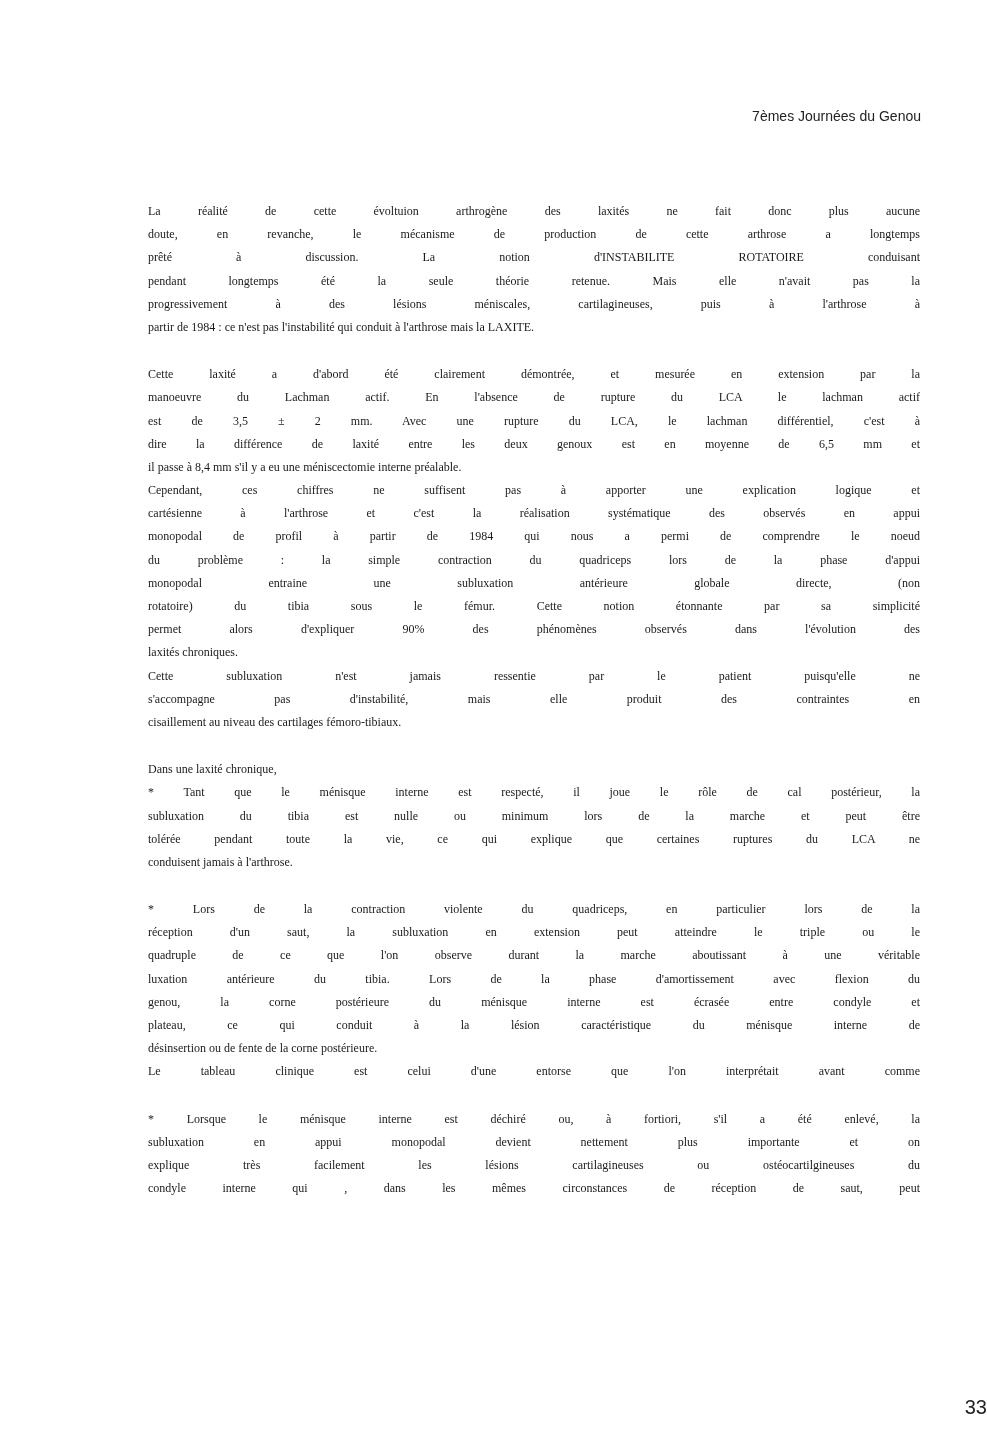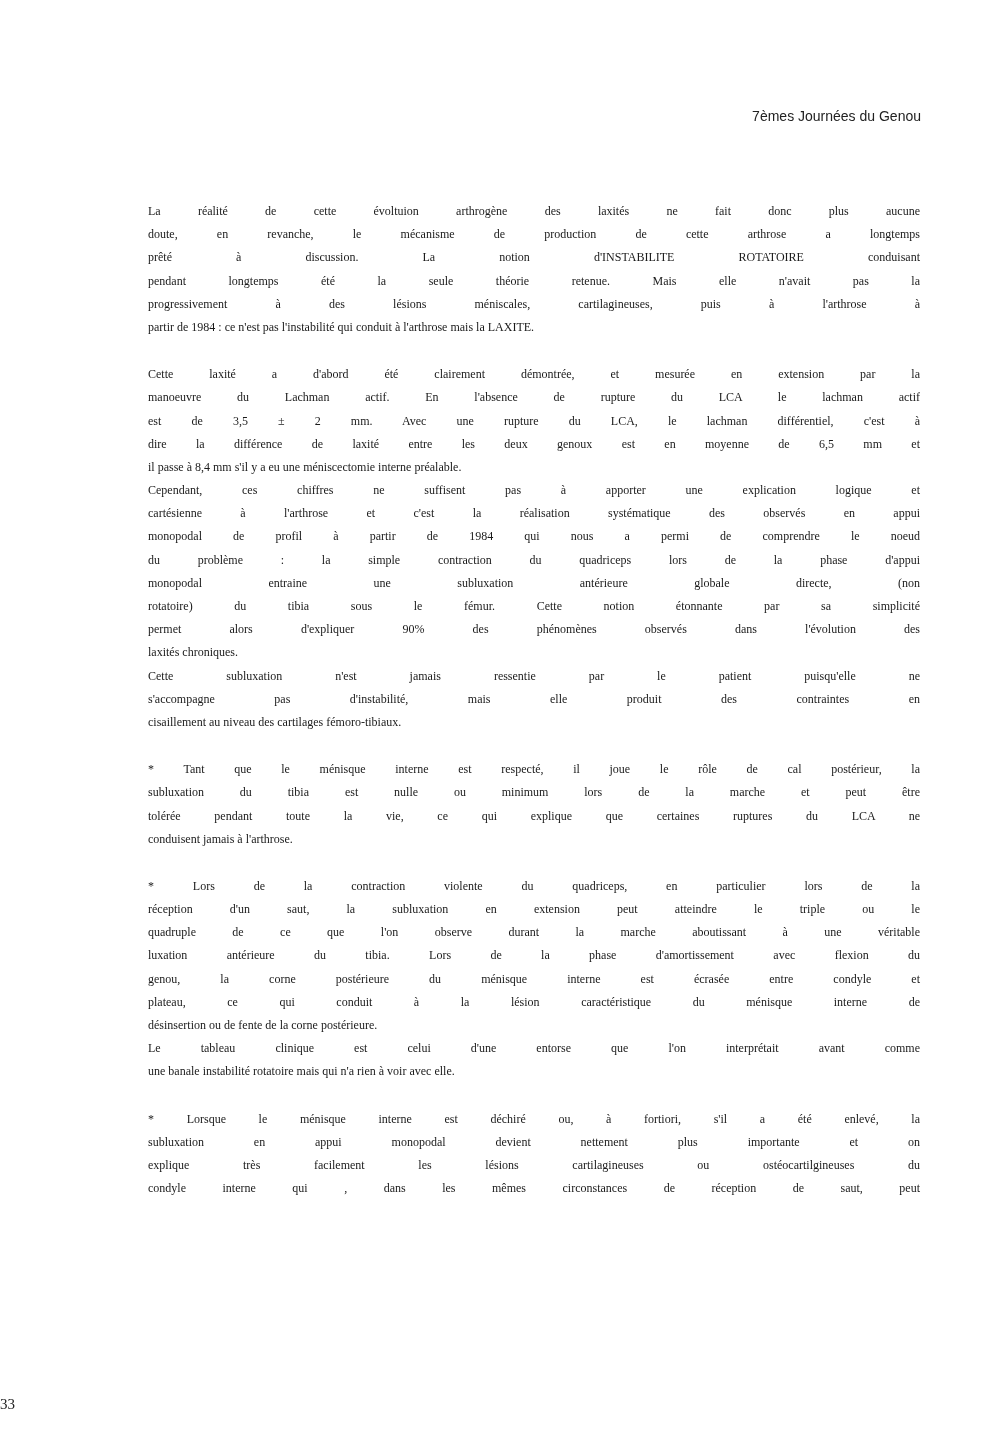--- a/index.html
+++ b/index.html
@@ -16,22 +16,22 @@
       font-family: "Liberation Serif", serif; font-size: 12px; line-height: 23px;
     }
     .para { margin: 0; }
     .line {
       display: block; height: 23.2px; white-space: nowrap;
       text-align: justify; text-align-last: justify;
     }
     .line.last { text-align-last: left; }
     .gap { height: 24px; }
     .pagenum {
-      position: absolute; top: 1396px; left: 0; width: 987px; text-align: left;
-      font-family: Liberation Serif, serif; font-size: 15px; color: #222;
+      position: absolute; top: 1396px; left: 0; width: 987px; text-align: right;
+      font-family: Liberation Sans, sans-serif; font-size: 20px; color: #222;
     }
   </style>
 </head>
 <body>
 
 <div class="header">7èmes Journées du Genou</div>
 
 <div class="page">
 
   <div class="para">
@@ -58,37 +58,37 @@
     <span class="line">rotatoire) du tibia sous le fémur. Cette notion étonnante par sa simplicité</span>
     <span class="line">permet alors d'expliquer 90% des phénomènes observés dans l'évolution des</span>
     <span class="line last">laxités chroniques.</span>
     <span class="line">Cette subluxation n'est jamais ressentie par le patient puisqu'elle ne</span>
     <span class="line">s'accompagne pas d'instabilité, mais elle produit des contraintes en</span>
     <span class="line last">cisaillement au niveau des cartilages fémoro-tibiaux.</span>
   </div>
   <div class="gap"></div>
 
   <div class="para">
+    <span class="line last">Dans une laxité chronique,</span>
     <span class="line">* Tant que le ménisque interne est respecté, il joue le rôle de cal postérieur, la</span>
     <span class="line">subluxation du tibia est nulle ou minimum lors de la marche et peut être</span>
     <span class="line">tolérée pendant toute la vie, ce qui explique que certaines ruptures du LCA ne</span>
     <span class="line last">conduisent jamais à l'arthrose.</span>
   </div>
   <div class="gap"></div>
 
   <div class="para">
     <span class="line">* Lors de la contraction violente du quadriceps, en particulier lors de la</span>
     <span class="line">réception d'un saut, la subluxation en extension peut atteindre le triple ou le</span>
     <span class="line">quadruple de ce que l'on observe durant la marche aboutissant à une véritable</span>
     <span class="line">luxation antérieure du tibia. Lors de la phase d'amortissement avec flexion du</span>
     <span class="line">genou, la corne postérieure du ménisque interne est écrasée entre condyle et</span>
     <span class="line">plateau, ce qui conduit à la lésion caractéristique du ménisque interne de</span>
     <span class="line last">désinsertion ou de fente de la corne postérieure.</span>
     <span class="line">Le tableau clinique est celui d'une entorse que l'on interprétait avant comme</span>
-    <span class="line last">une banale instabilité rotatoire mais qui n'a rien à voir avec elle.</span>
   </div>
   <div class="gap"></div>
 
   <div class="para">
     <span class="line">* Lorsque le ménisque interne est déchiré ou, à fortiori, s'il a été enlevé, la</span>
     <span class="line">subluxation en appui monopodal devient nettement plus importante et on</span>
     <span class="line">explique très facilement les lésions cartilagineuses ou ostéocartilgineuses du</span>
     <span class="line">condyle interne qui , dans les mêmes circonstances de réception de saut, peut</span>
   </div>
 </div>

